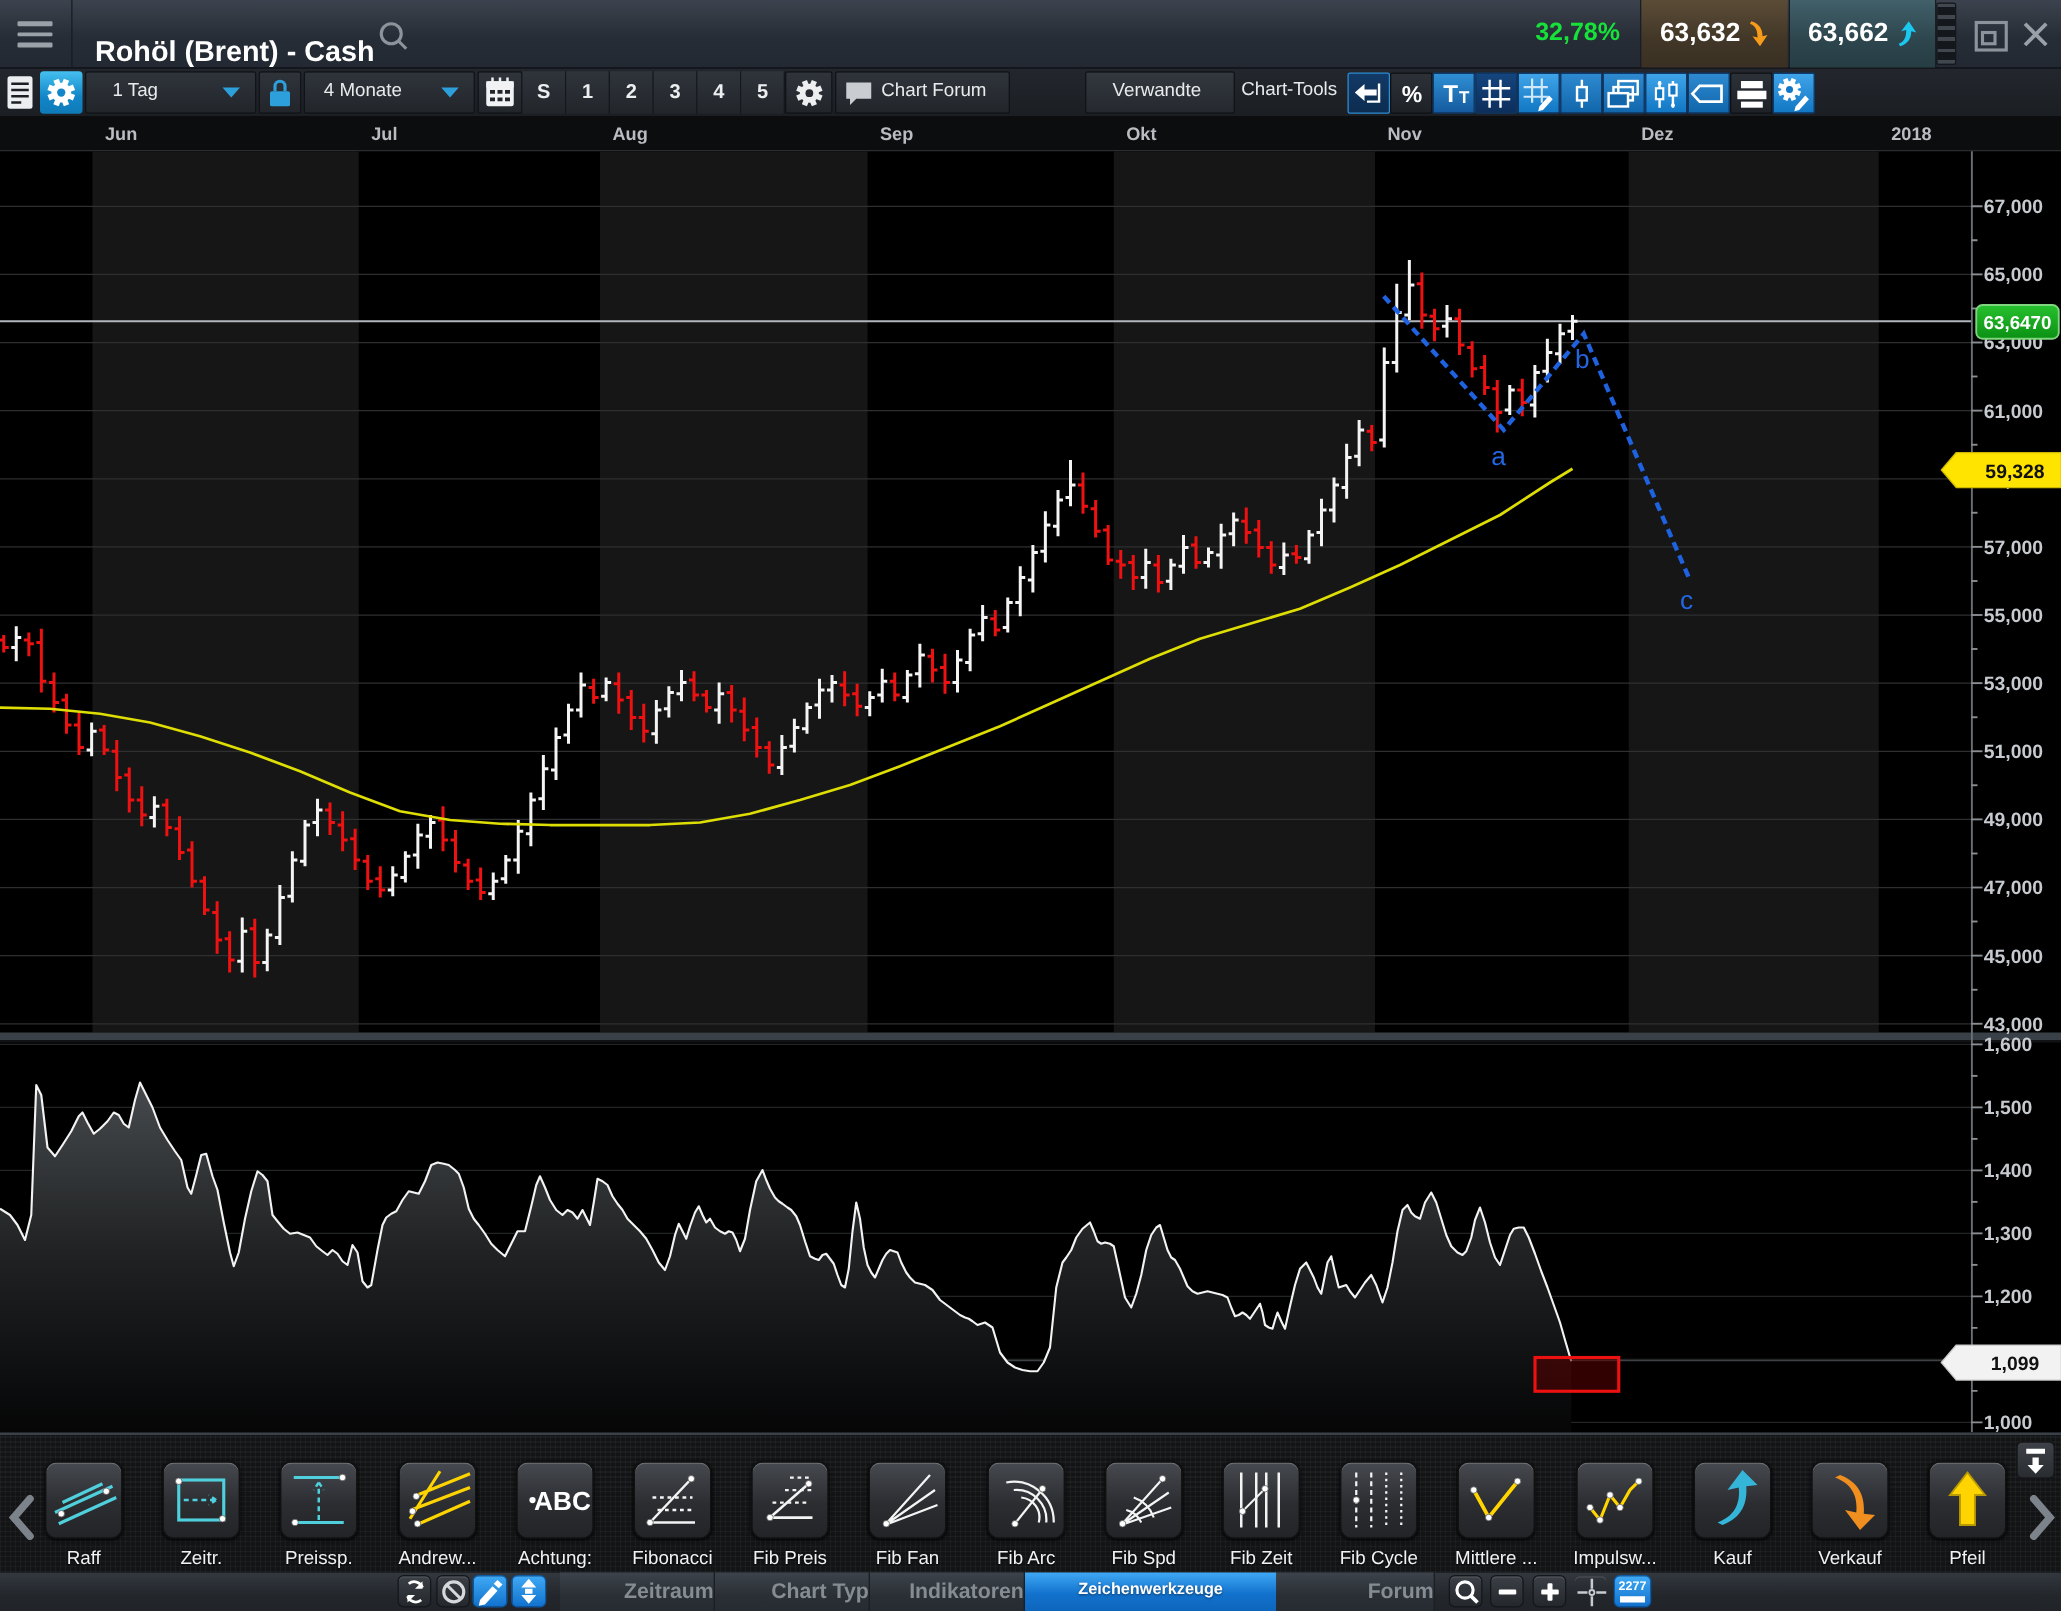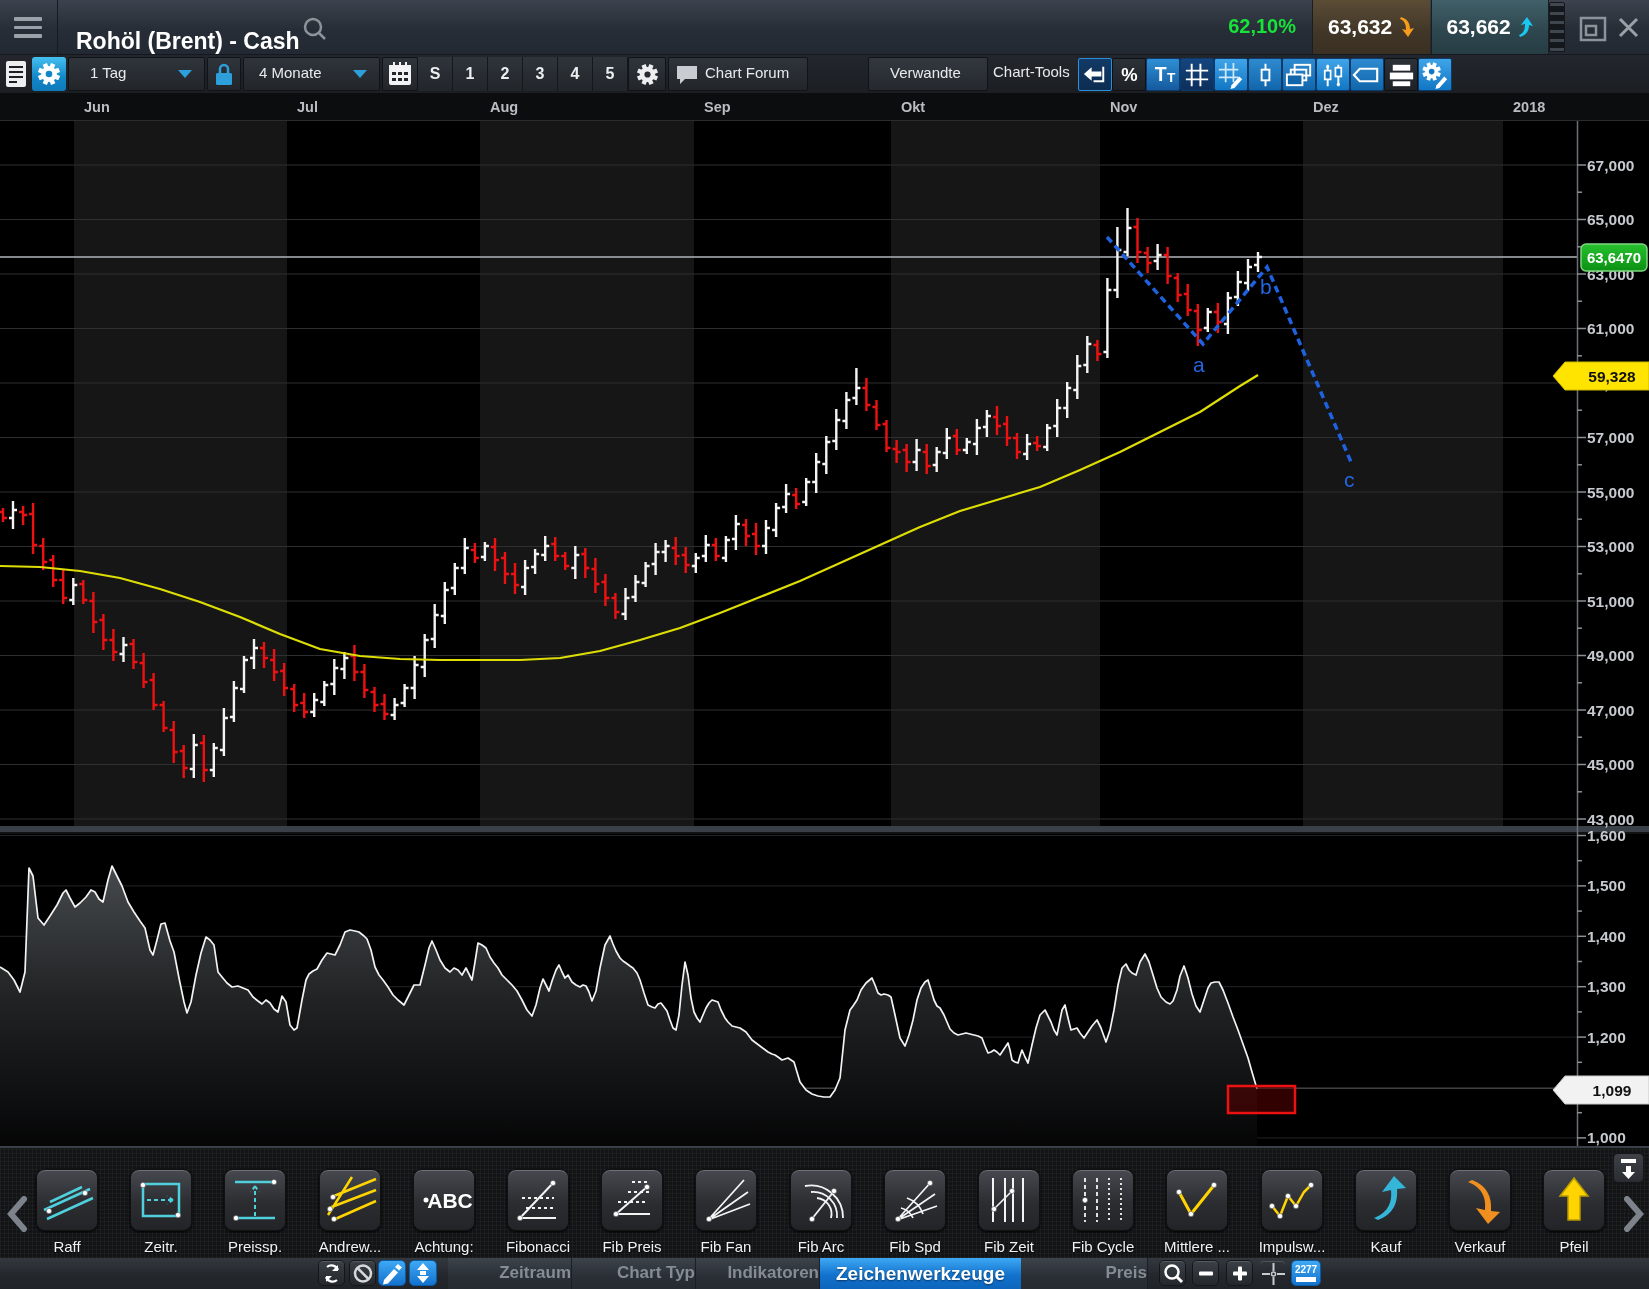--- a/index.html
+++ b/index.html
@@ -30,21 +30,21 @@
 .ctb{position:absolute;top:58px;width:34px;height:33px;border-radius:2px}
 
 #toolbar3{position:absolute;left:0;top:1146px;width:1649px;height:112px;background:#131416;border-top:2px solid #3a4047;
 background-image:repeating-linear-gradient(0deg,rgba(255,255,255,0.035) 0 1px,transparent 1px 4px),repeating-linear-gradient(90deg,rgba(255,255,255,0.035) 0 1px,transparent 1px 4px)}
 .tool{position:absolute;top:21px;width:62px;height:62px;border-radius:9px;background:linear-gradient(#46494f,#2b2d31 55%,#222428);box-shadow:inset 0 1px 0 rgba(255,255,255,0.22),0 1px 3px #000;border:1px solid #111}
 .tlabel{position:absolute;top:90px;font-size:15px;color:#f2f2f2;text-align:center;width:110px;text-shadow:0 1px 2px #000}
 
 #tabbar{position:absolute;left:0;top:1258px;width:1649px;height:31px;background:linear-gradient(#33383f,#23272c 60%,#202429)}
 .tab{position:absolute;top:0;height:31px;background:linear-gradient(#3d434b,#2a2f35 60%,#262b31);color:#858c94;font-size:17px;font-weight:bold;text-align:right;border-right:1px solid #1b1f24}
 .tabtxt{width:100%;position:absolute;top:5px}
-#tabactive{position:absolute;left:820px;top:0;width:201px;height:31px;background:linear-gradient(#3fa9f5,#1272cd 55%,#0d65bb);color:#fff;font-size:19px;font-weight:bold;text-shadow:0 1px 2px rgba(0,0,0,0.5)}
+#tabactive{position:absolute;left:820px;top:0;width:201px;height:31px;background:linear-gradient(#3fa9f5,#1272cd 55%,#0d65bb);color:#fff;font-size:13px;font-weight:bold;text-shadow:0 1px 2px rgba(0,0,0,0.5)}
 .zbtn{position:absolute;top:2px;width:27px;height:26px;border-radius:5px;background:linear-gradient(#3b4046,#24282d);border:1px solid #14171a;box-shadow:inset 0 1px 0 rgba(255,255,255,0.15)}
 .sbtn{position:absolute;top:2px;width:28px;height:26px;border-radius:5px}
 </style></head>
 <body>
 <div id="root">
 
 <svg class="abs" style="left:0;top:93px" width="1649" height="1053">
   <defs>
     <linearGradient id="lowfill" x1="0" y1="760" x2="0" y2="1056" gradientUnits="userSpaceOnUse">
       <stop offset="0" stop-color="#4a4e52"></stop>
@@ -205,21 +205,21 @@
         <div></div>
         <div></div>
         <div></div>
       </div>
   <div id="tbsep"></div>
   <div id="title">Rohöl (Brent) - Cash</div>
   <svg id="mag" width="26" height="26">
         <circle cx="11" cy="11" r="8" fill="none" stroke="#8d939a" stroke-width="2.5"></circle>
         <line x1="17" y1="17" x2="23" y2="23" stroke="#8d939a" stroke-width="2.5"></line>
       </svg>
-  <div id="pct">62,10%</div>
+  <div id="pct">32,78%</div>
   <div id="sell" class="pricebox">63,632&nbsp;<svg width="17" height="22" viewBox="0 0 17 22">
           <path d="M3 1 C10 3 12 8 12 13 L16 12 L10 21 L4 13 L8 14 C8 9 7 5 2 3 Z" fill="#f79b1b"></path>
         </svg></div>
   <div id="buy" class="pricebox">63,662&nbsp;<svg width="17" height="22" viewBox="0 0 17 22">
           <path d="M3 21 C10 19 12 14 12 9 L16 10 L10 1 L4 9 L8 8 C8 13 7 17 2 19 Z" fill="#19c7ef"></path>
         </svg></div>
   <div id="grip"></div>
   <svg id="maxi" width="30" height="28">
         <rect x="3" y="3" width="24" height="22" fill="none" stroke="#8d939a" stroke-width="2.5"></rect>
         <rect x="8" y="11" width="10" height="9" fill="none" stroke="#8d939a" stroke-width="2.5"></rect>
@@ -507,21 +507,21 @@
       <div class="tab" style="left:572px;width:124px">
         <div class="tabtxt">Chart Typ</div>
       </div>
       <div class="tab" style="left:696px;width:124px">
         <div class="tabtxt">Indikatoren</div>
       </div>
       <div id="tabactive">
         <div class="tabtxt" style="position:absolute;top:5px;width:100%;text-align:center">Zeichenwerkzeuge</div>
       </div>
       <div class="tab" style="left:1021px;width:127px">
-        <div class="tabtxt">Preis</div>
+        <div class="tabtxt">Forum</div>
       </div>
       <div class="zbtn" style="left:1159px"><svg width="26" height="25">
           <circle cx="12" cy="11" r="6.5" fill="none" stroke="#fff" stroke-width="2.5"></circle>
           <line x1="16.5" y1="15.5" x2="22" y2="21" stroke="#fff" stroke-width="3"></line>
         </svg></div>
       <div class="zbtn" style="left:1192px"><svg width="26" height="25">
           <rect x="6" y="10.5" width="14" height="4" rx="1" fill="#fff"></rect>
         </svg></div>
       <div class="zbtn" style="left:1226px"><svg width="26" height="25">
           <rect x="6" y="10.5" width="14" height="4" rx="1" fill="#fff"></rect>

